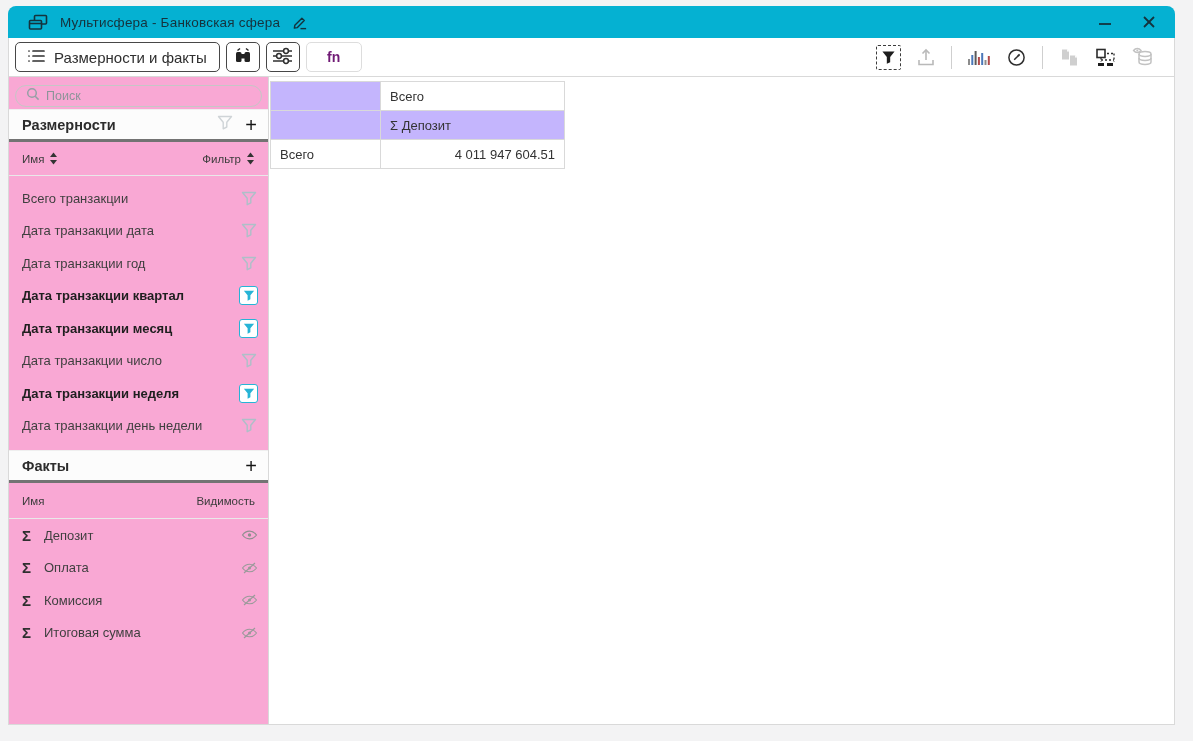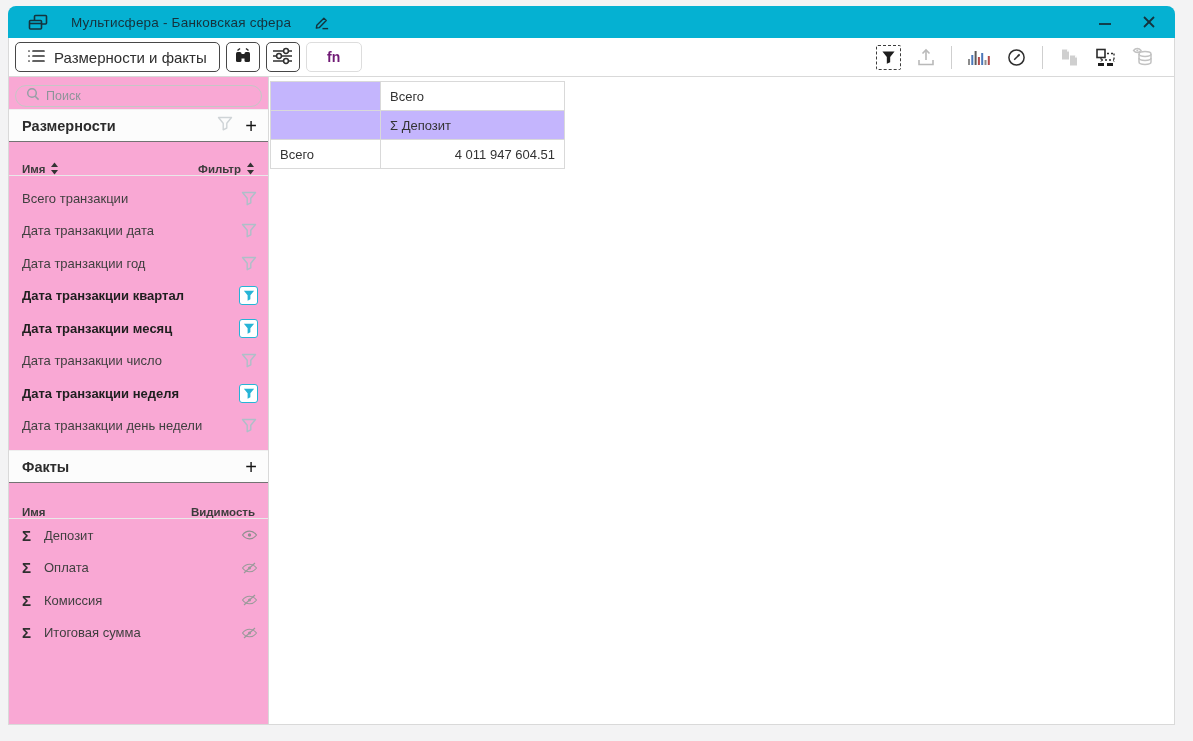--- a/index.html
+++ b/index.html
@@ -24,21 +24,21 @@
   .window{
     position:absolute;left:8px;top:6px;width:1167px;height:719px;
     background:#fff;border:1px solid var(--border);border-top:none;
     border-radius:9px 9px 0 0;
     display:flex;flex-direction:column;
   }
   
   .titlebar{
     height:32px;flex:0 0 32px;background:var(--titlebar);
     border-radius:8px 8px 0 0;margin:0 -1px;
-    display:flex;align-items:center;padding:0 18px 0 20px;gap:23px;
+    display:flex;align-items:center;padding:0 18px 0 20px;gap:12px;
   }
   .tb-title{font-size:13.5px;color:var(--titleink);letter-spacing:.2px;}
   .tb-icon,.tb-edit{display:inline-flex;align-items:center;}
   .tb-controls{margin-left:auto;display:flex;align-items:center;gap:28px;}
   .tb-btn{display:inline-flex;align-items:center;justify-content:center;width:16px;height:16px;cursor:pointer;}
   
   .toolbar{
     height:39px;flex:0 0 39px;border-bottom:1px solid var(--border);
     display:flex;align-items:center;padding:0 20px 0 6px;gap:6px;background:#fff;
   }
@@ -57,28 +57,28 @@
   
   .content{flex:1;display:flex;min-height:0;}
   .sidebar{width:260px;flex:0 0 260px;border-right:1px solid var(--border);display:flex;flex-direction:column;background:#f9a8d4;}
   .search-row{padding:8px 6px 6px 6px;height:32px;}
   .search-box{height:22px;border:1px solid #c6c6c6;border-radius:11px;display:flex;align-items:center;gap:6px;padding:0 10px;}
   .search-box input{border:none;outline:none;flex:1;font:12.5px "Liberation Sans",sans-serif;color:#333;background:transparent;}
   .search-box input::placeholder{color:#8d9499;}
   .sec-head{
     height:33px;flex:0 0 33px;display:flex;align-items:center;gap:12px;
     padding:0 11px 0 13px;background:#fcfcfc;
-    border-top:1px solid #efefef;border-bottom:1px solid #737373;
+    border-top:1px solid #efefef;border-bottom:3px solid #737373;
   }
   .sec-title{font-size:14.5px;font-weight:700;color:#2d2d2d;flex:1;}
   .plus-btn{font-size:20px;font-weight:500;color:#141414;line-height:1;cursor:pointer;}
   .cols{
-    height:34px;flex:0 0 34px;display:flex;align-items:flex-end;
+    height:34px;flex:0 0 34px;display:flex;align-items:center;
     padding:0 13px;border-bottom:1px solid #e9e9e9;
-    font-size:11.5px;font-weight:700;color:#3c3c3c;
+    font-size:11.5px;font-weight:400;color:#3c3c3c;
   }
   .cols .colgap{flex:1;}
   .sortpair{display:inline-flex;margin-left:5px;}
   .dim-list{padding-top:6px;}
   .item{height:32.5px;display:flex;align-items:center;padding:0 10px 0 13px;cursor:pointer;}
   .item-label{flex:1;font-size:13px;color:#3f3f3f;}
   .item.bold .item-label{font-weight:700;color:#1f1f1f;}
   .flt{display:inline-flex;width:18px;height:18px;align-items:center;justify-content:center;}
   .flt-active{
     display:inline-flex;width:19px;height:19px;align-items:center;justify-content:center;

